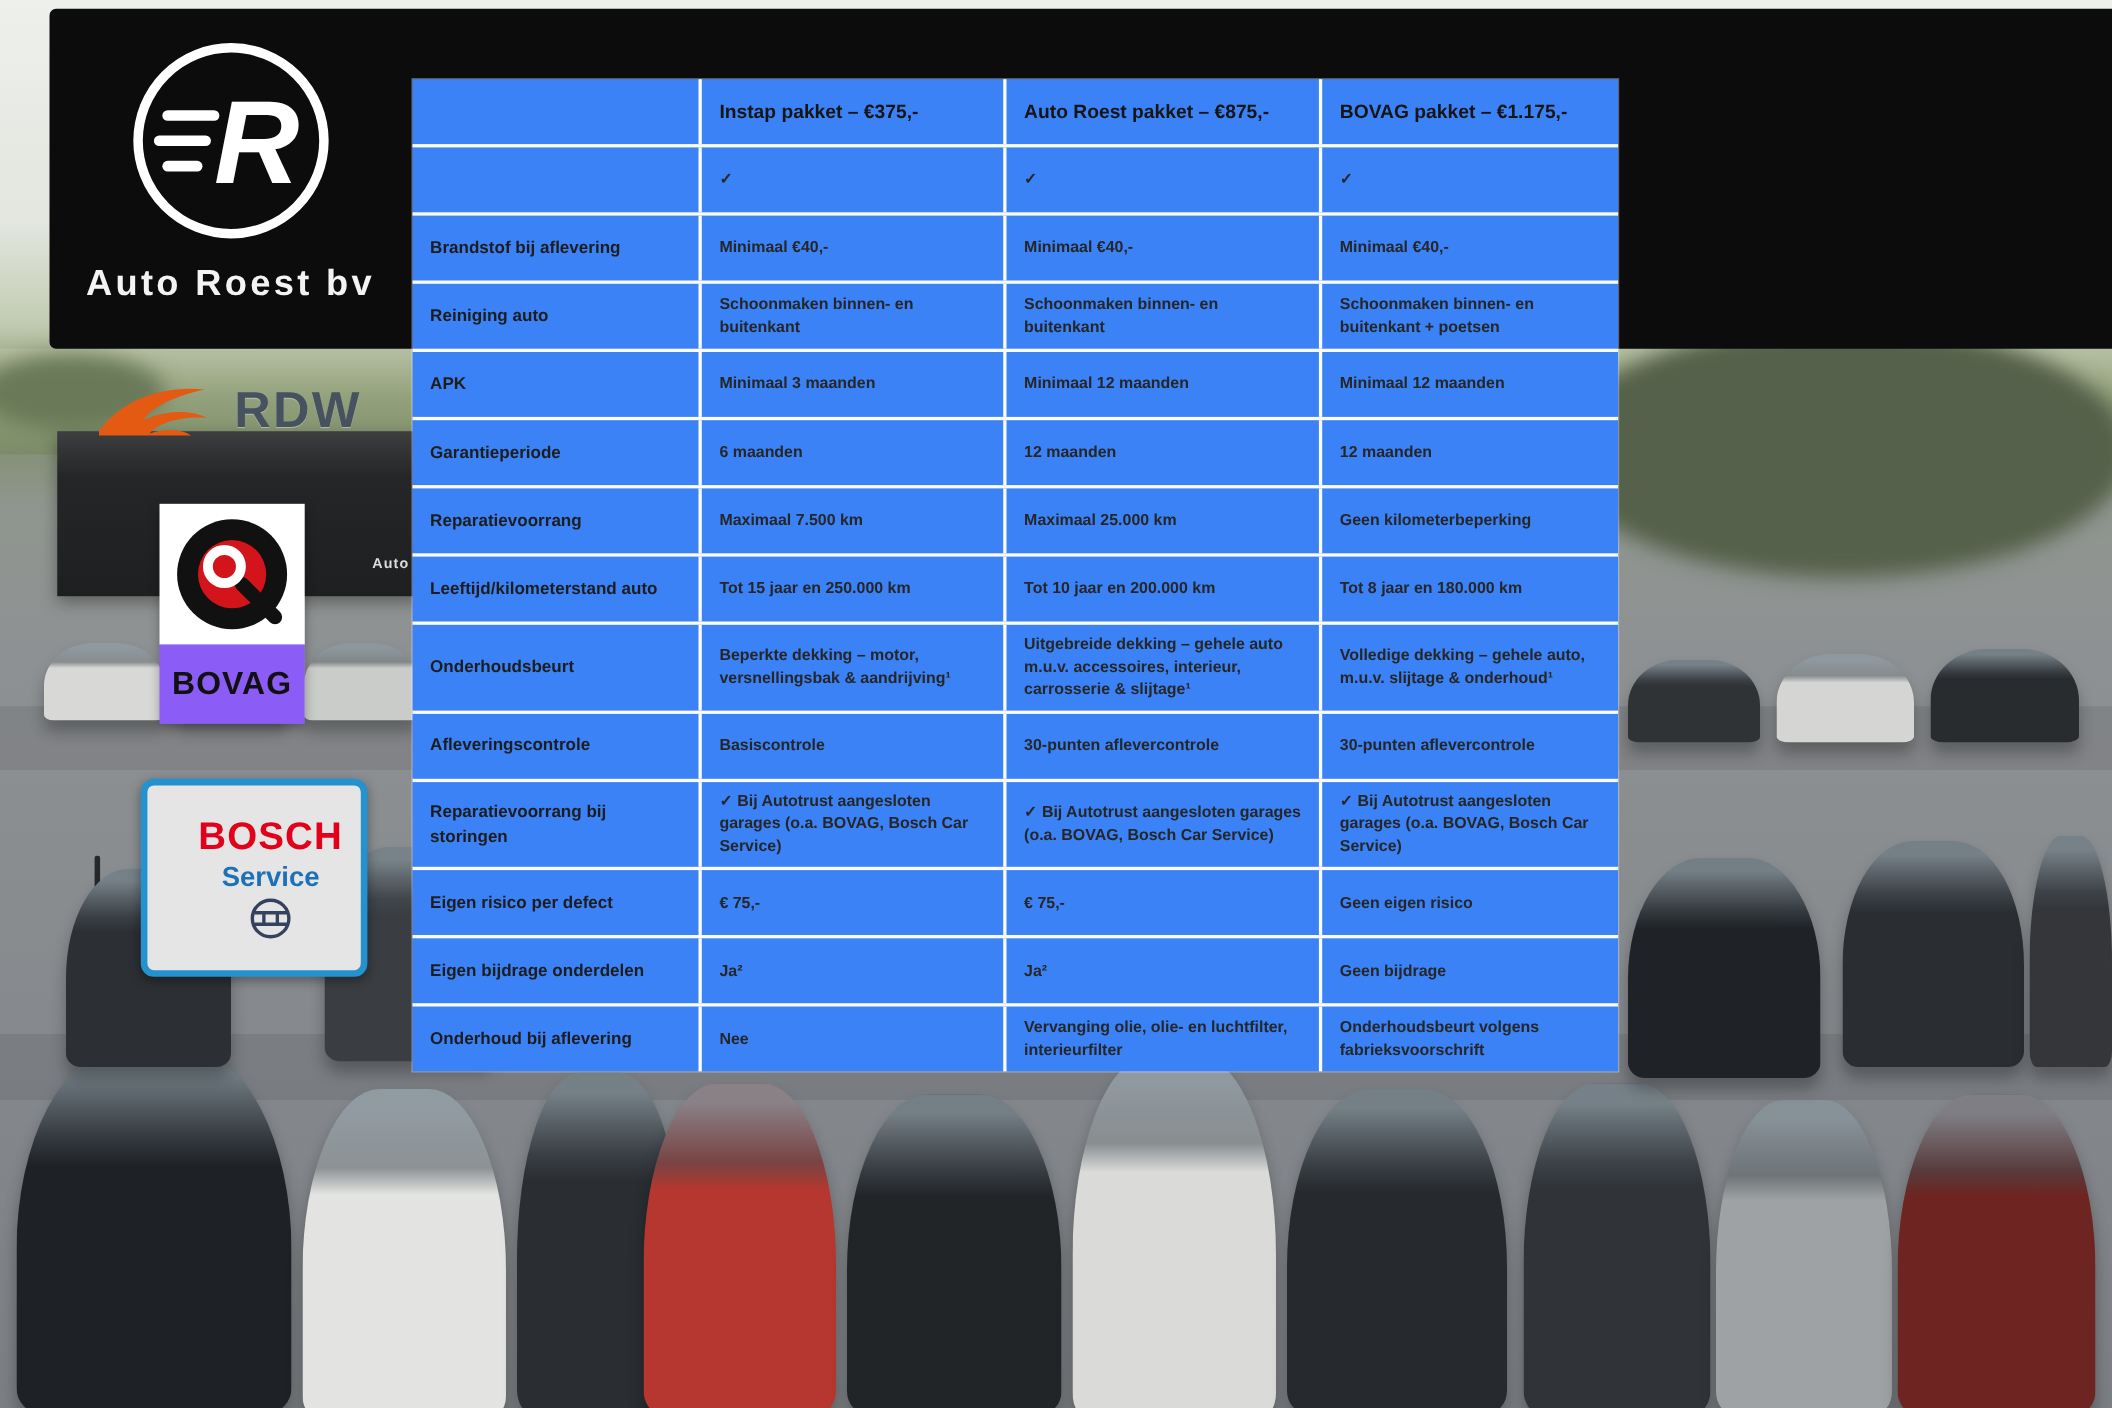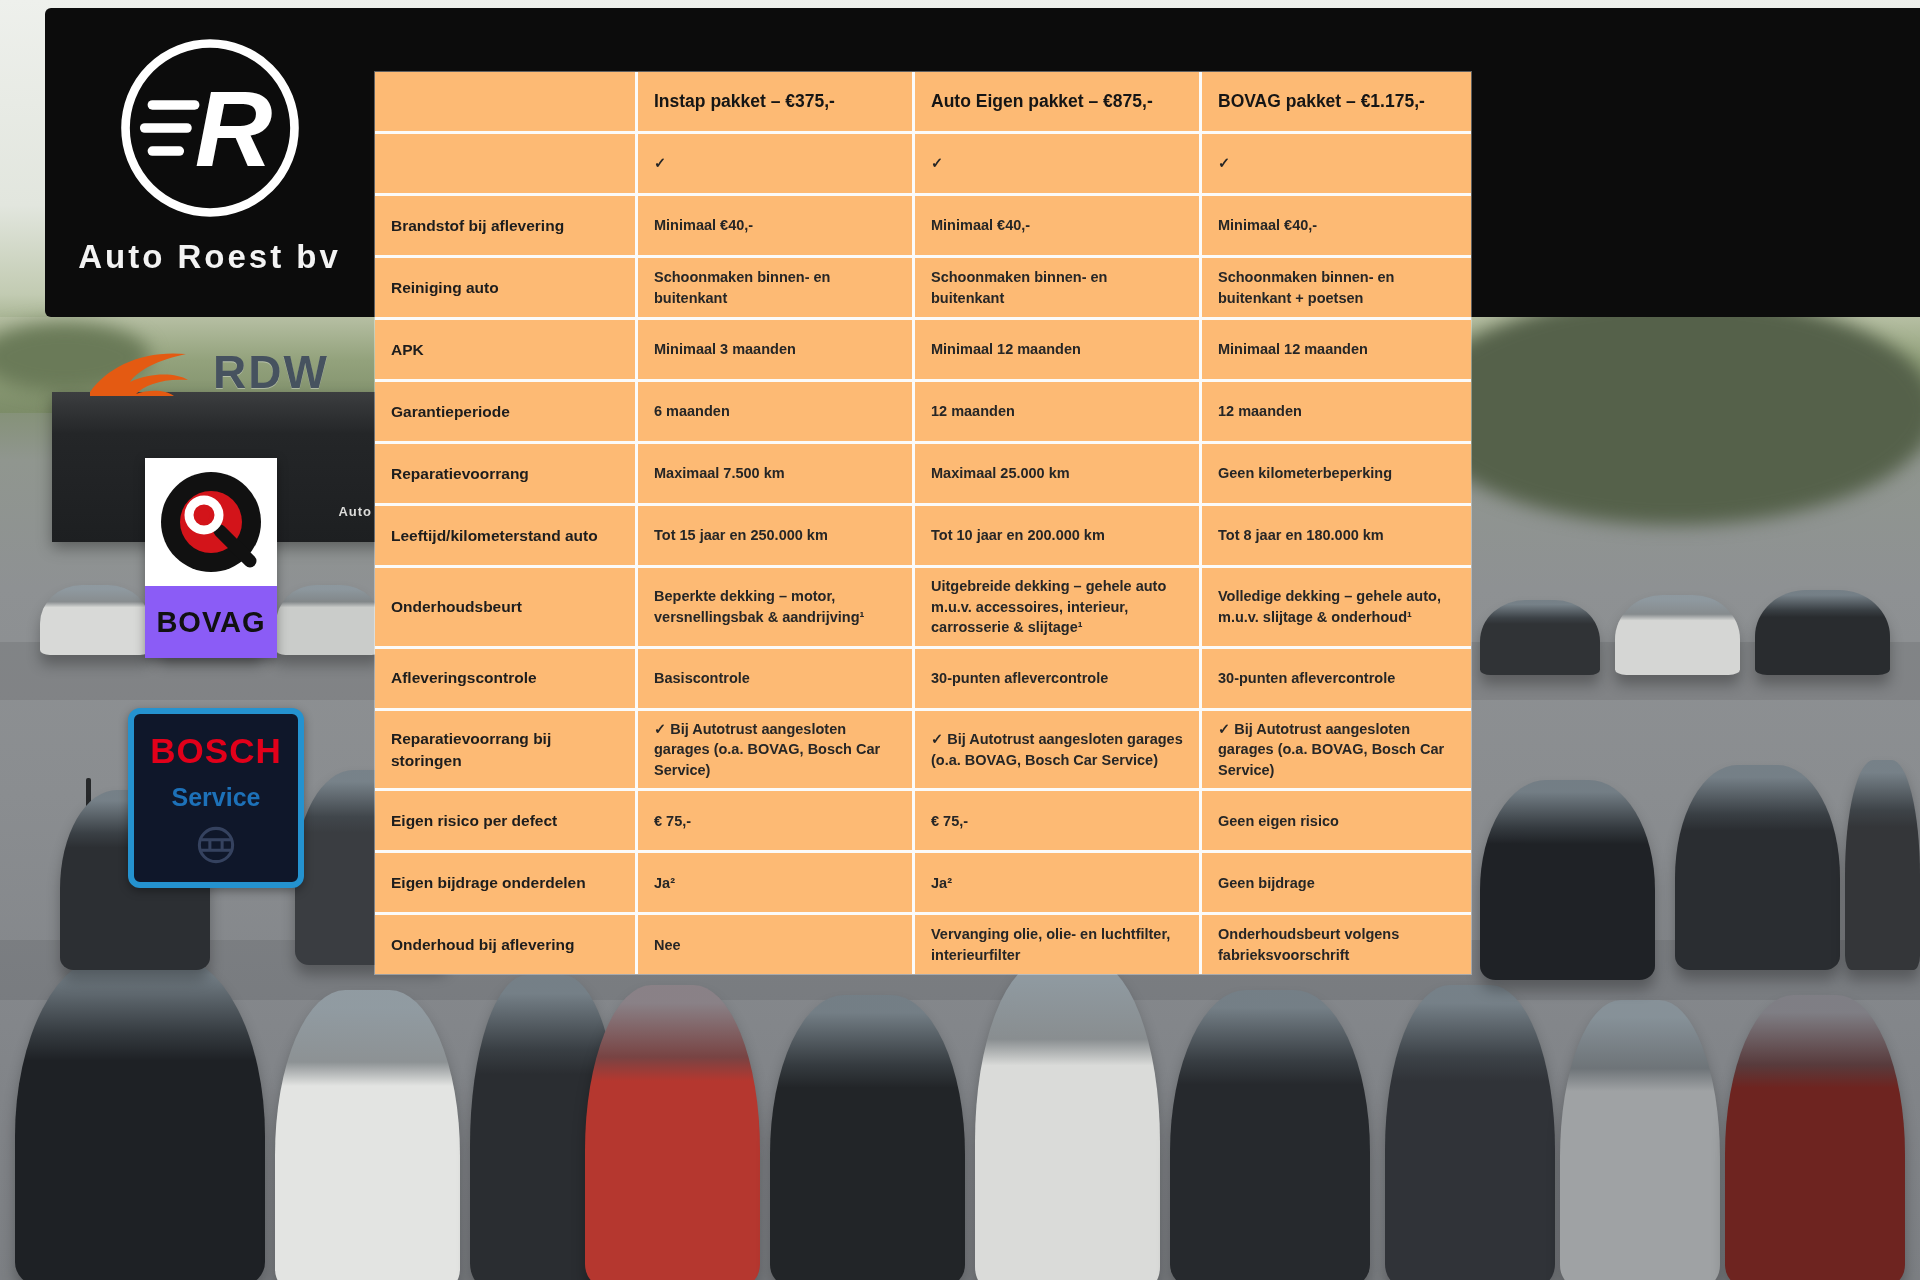--- a/index.html
+++ b/index.html
@@ -39,29 +39,29 @@
   .rdw-label{color:#46525f;font-size:46px;font-weight:700;letter-spacing:2px;
     text-shadow:0 1px 0 rgba(255,255,255,.35);}
   .bovag{position:absolute;left:145px;top:458px;width:132px;z-index:4;
     box-shadow:0 3px 10px rgba(0,0,0,.35);}
   .bovag-top{background:#ffffff;height:128px;display:flex;align-items:center;
     justify-content:center;}
   .bovag-bottom{background:#8b5cf6;height:72px;display:flex;align-items:center;
     justify-content:center;}
   .bovag-label{color:#111;font-size:29px;font-weight:800;letter-spacing:1px;}
   .bosch{position:absolute;left:128px;top:708px;width:164px;height:168px;z-index:4;
-    background:#0f172a;border:6px solid #2492cf;border-radius:12px;
+    background:#e5e5e5;border:6px solid #2492cf;border-radius:12px;
     display:flex;flex-direction:column;align-items:center;justify-content:center;
-    gap:12px;box-shadow:0 3px 10px rgba(0,0,0,.35);}
+    gap:2px;box-shadow:0 3px 10px rgba(0,0,0,.35);padding-left:30px;}
   .bosch-line1{color:#e2001a;font-size:35px;font-weight:800;letter-spacing:1px;}
   .bosch-line2{color:#1d71b8;font-size:25px;font-weight:700;}
 
   
   .pkg-table{position:absolute;left:375px;top:72px;width:1096px;z-index:3;
-    background:#fdba74;box-shadow:0 0 0 1px rgba(255,255,255,.35);}
+    background:#3b82f6;box-shadow:0 0 0 1px rgba(255,255,255,.35);}
   .trow{display:grid;grid-template-columns:260px 277px 287px 272px;min-height:59px;}
   .trow + .trow{border-top:3px solid #fbfbfa;}
   .tcell{padding:8px 16px;display:flex;align-items:center;font-weight:700;
     font-size:14.5px;color:#262626;line-height:1.42;
     border-left:3px solid #fbfbfa;}
   .tcell:first-child{border-left:none;}
   .hcell{font-size:17.5px;color:#151515;}
   .lab{font-size:15.5px;color:#1d1d1d;}
 </style>
 </head>
@@ -152,21 +152,21 @@
       <line x1="7" y1="30" x2="41" y2="30" stroke="#35425f" stroke-width="3.5"></line>
       <line x1="17" y1="18" x2="17" y2="30" stroke="#35425f" stroke-width="3.5"></line>
       <line x1="31" y1="18" x2="31" y2="30" stroke="#35425f" stroke-width="3.5"></line>
     </svg>
   </div>
 
   <div class="pkg-table">
       <div class="trow">
         <div class="tcell hcell lab"></div>
         <div class="tcell hcell">Instap pakket – €375,-</div>
-        <div class="tcell hcell">Auto Eigen pakket – €875,-</div>
+        <div class="tcell hcell">Auto Roest pakket – €875,-</div>
         <div class="tcell hcell">BOVAG pakket – €1.175,-</div>
       </div>
       <div class="trow">
         <div class="tcell lab"></div>
         <div class="tcell">✓</div>
         <div class="tcell">✓</div>
         <div class="tcell">✓</div>
       </div>
       <div class="trow">
         <div class="tcell lab">Brandstof bij aflevering</div>

